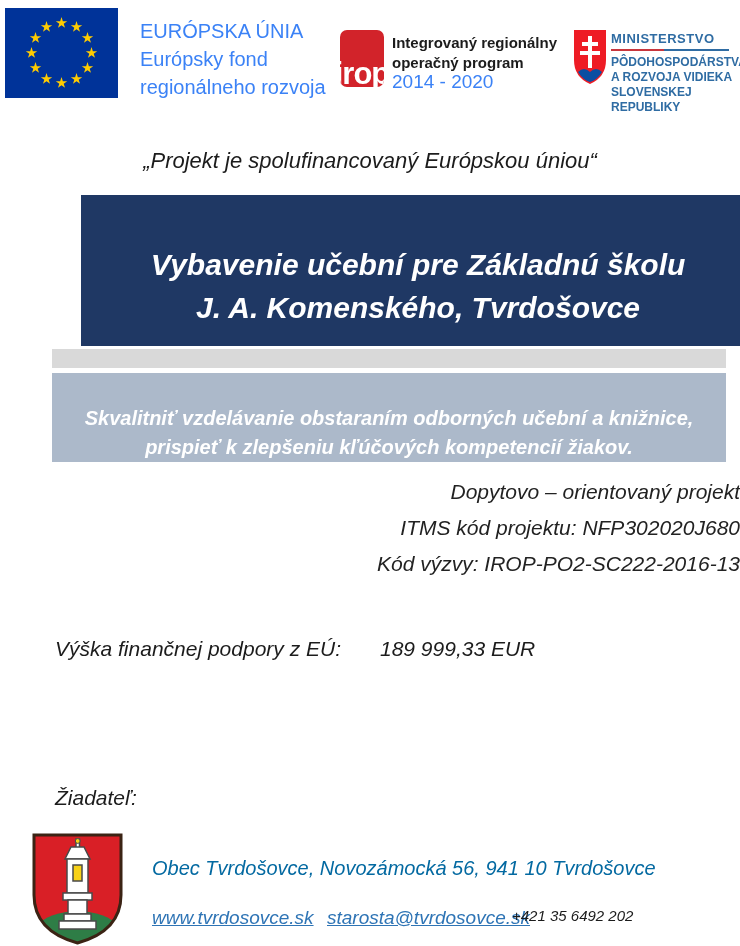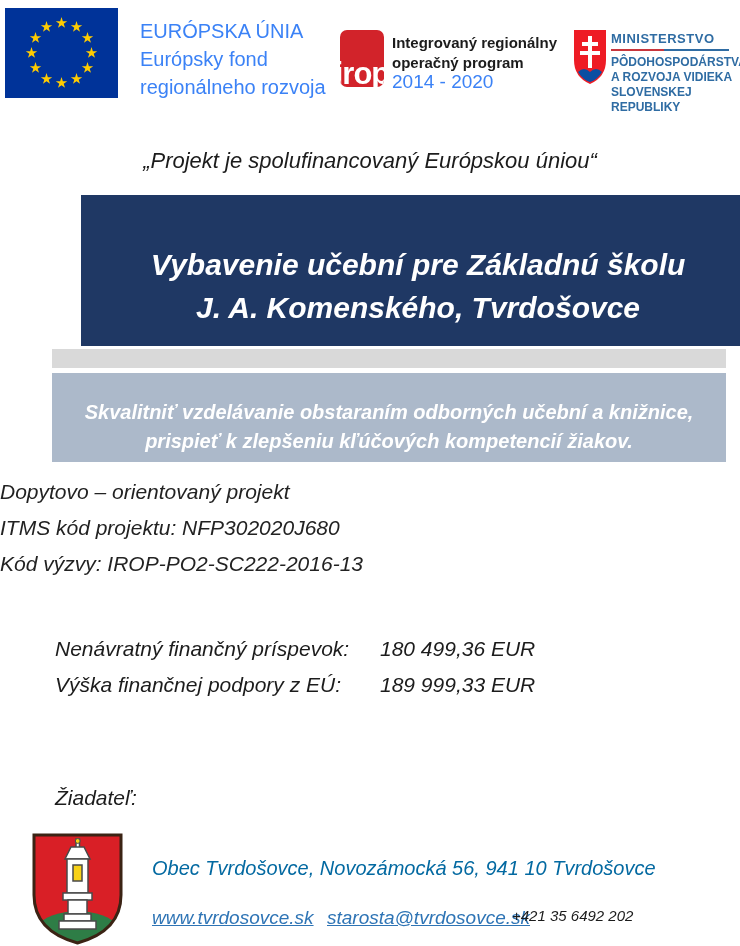--- a/index.html
+++ b/index.html
@@ -32,26 +32,26 @@
 
   
   .banner{
     left:52px;top:195px;width:674px;height:151px;background:#1F3864;box-sizing:border-box;
     padding-top:30px;display:flex;flex-direction:column;justify-content:center;
     color:#fff;font-weight:700;font-style:italic;font-size:30px;line-height:43px;text-align:center;margin-left:29px;
   }
   .graybar{left:52px;top:349px;width:674px;height:19px;background:#D9D9D9;}
   .objbox{
     left:52px;top:373px;width:674px;height:89px;background:#ACB9CA;box-sizing:border-box;
-    display:flex;flex-direction:column;justify-content:flex-end;padding-bottom:6px;
+    display:flex;flex-direction:column;justify-content:flex-end;
     color:#fff;font-weight:700;font-style:italic;font-size:20px;line-height:29px;text-align:center;
   }
 
   
-  .details{left:0;right:0;top:474px;text-align:left;font-style:italic;font-size:21px;color:#222;}
+  .details{left:0;right:0;top:474px;text-align:right;font-style:italic;font-size:21px;color:#222;}
   .details div{line-height:36px;}
 
   
   .fin{left:55px;top:631px;font-style:italic;font-size:21px;color:#1c1c1c;}
   .fin-row{line-height:36px;display:flex;}
   .fin-label{width:325px;}
   .fin-value{}
 
   
   .applicant-label{left:55px;top:786px;font-style:italic;font-size:21px;color:#1c1c1c;}
@@ -133,24 +133,20 @@
   </div>
 
   <div class="abs details">
     <div>Dopytovo – orientovaný projekt</div>
     <div>ITMS kód projektu: NFP302020J680</div>
     <div>Kód výzvy: IROP-PO2-SC222-2016-13</div>
   </div>
 
   <div class="abs fin">
     <div class="fin-row">
-      <div class="fin-label">Nenávratný finančný príspevok:</div>
-      <div class="fin-value">180 499,36 EUR</div>
-    </div>
-    <div class="fin-row">
       <div class="fin-label">Výška finančnej podpory z EÚ:</div>
       <div class="fin-value">189 999,33 EUR</div>
     </div>
   </div>
 
   <div class="abs applicant-label">Žiadateľ:</div>
 
   <div class="abs coat">
     <svg width="91" height="112" viewBox="0 0 91 112" xmlns="http://www.w3.org/2000/svg">
       <defs>

